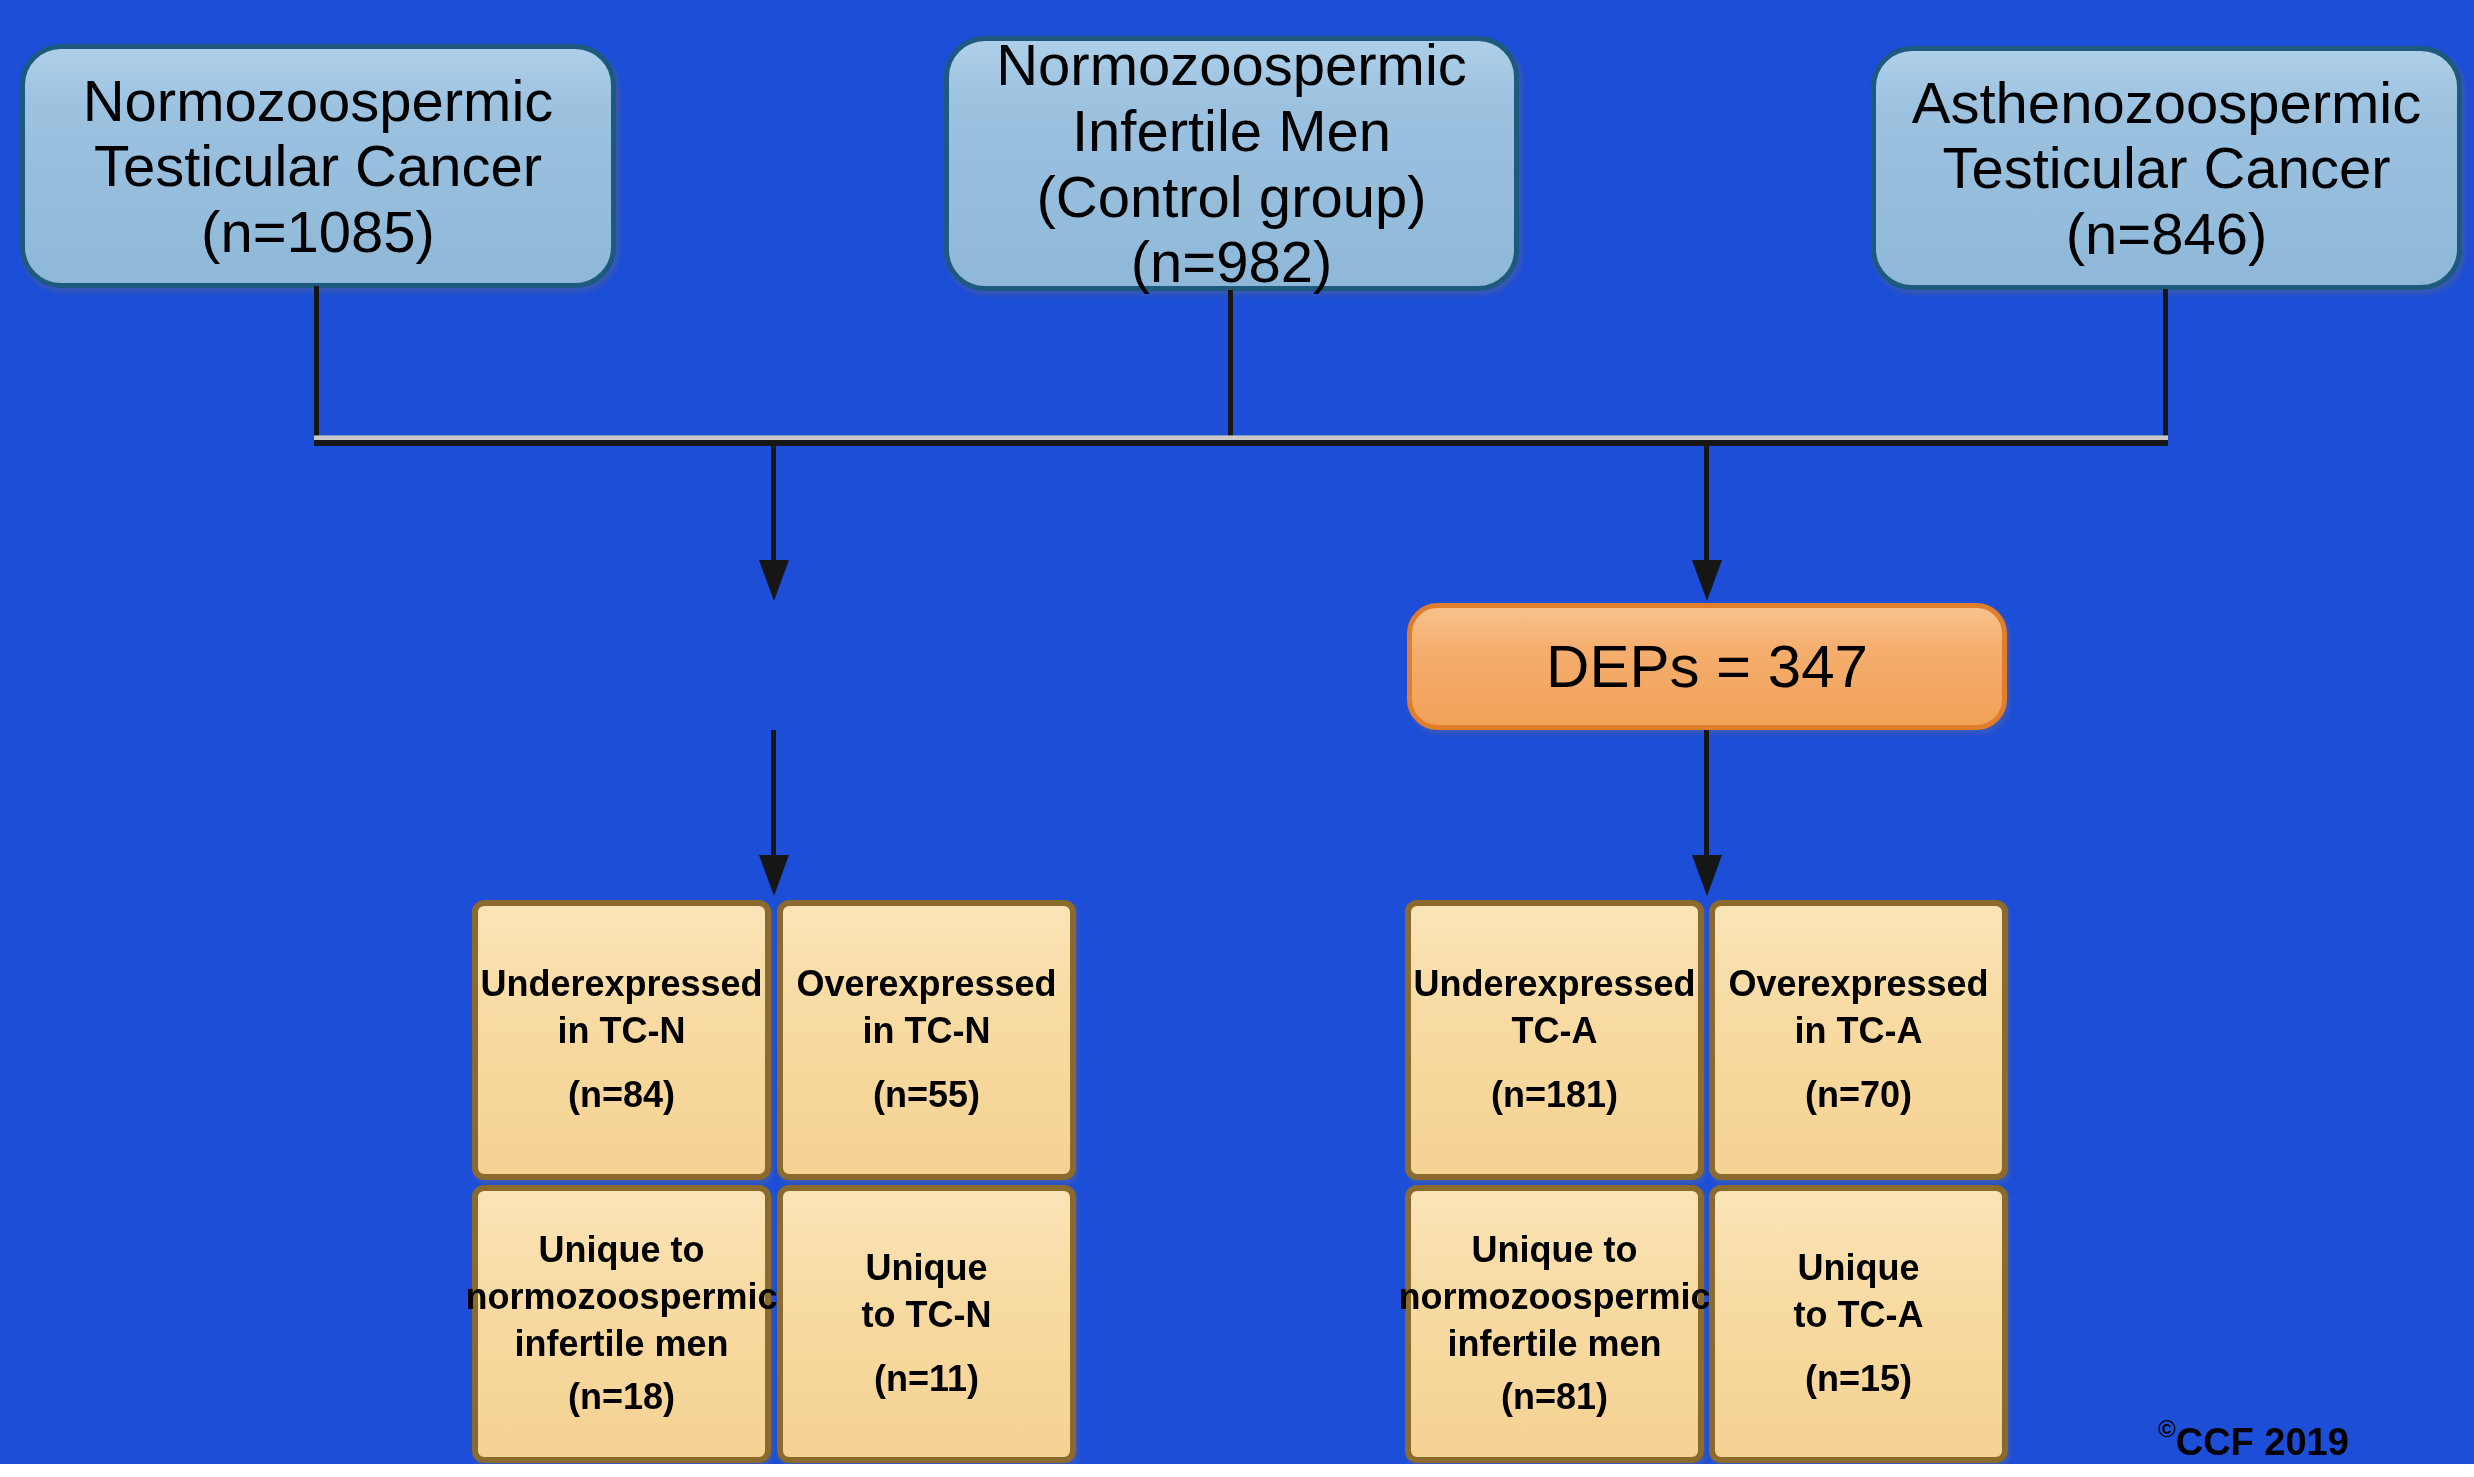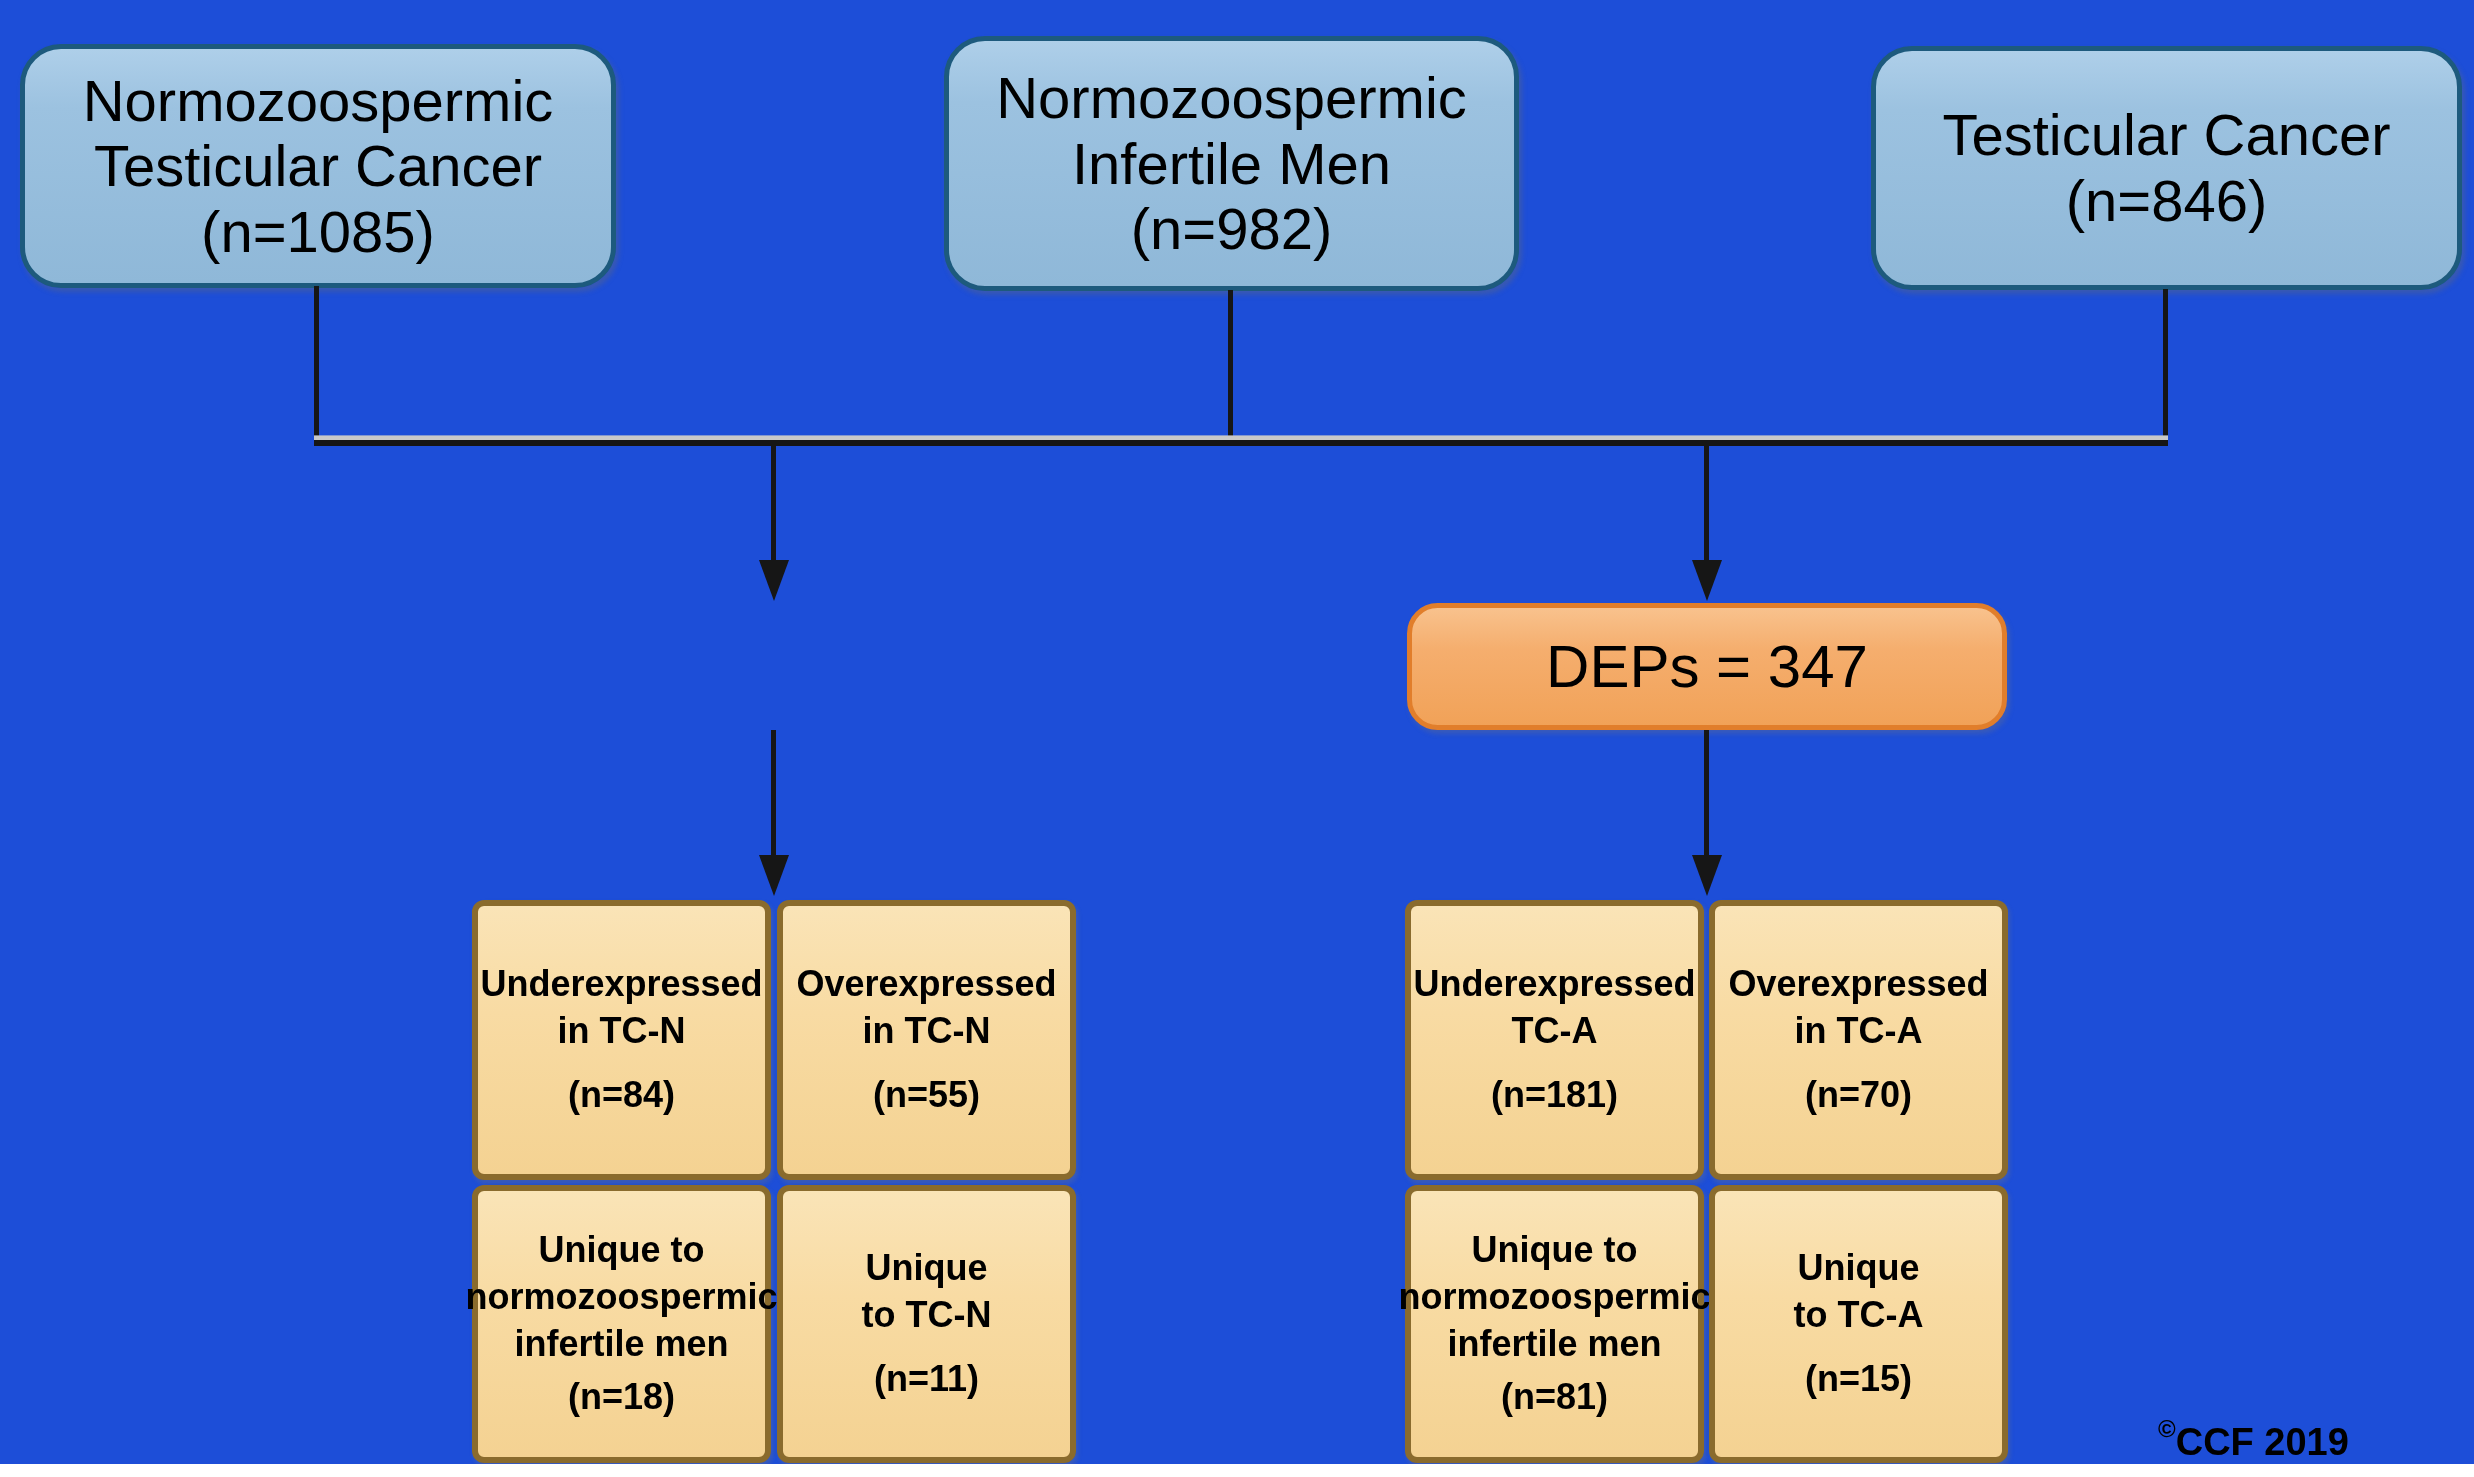--- a/index.html
+++ b/index.html
@@ -83,24 +83,26 @@
 
   <div class="box blue" id="b1">
     <div class="ln">Normozoospermic</div>
     <div class="ln">Testicular Cancer</div>
     <div class="ln">(n=1085)</div>
   </div>
 
   <div class="box blue" id="b2">
     <div class="ln">Normozoospermic</div>
     <div class="ln">Infertile Men</div>
+    <div class="ln">(Control group)</div>
     <div class="ln">(n=982)</div>
   </div>
 
   <div class="box blue" id="b3">
+    <div class="ln">Asthenozoospermic</div>
     <div class="ln">Testicular Cancer</div>
     <div class="ln">(n=846)</div>
   </div>
 
   <div class="vline" id="s1"></div>
   <div class="vline" id="s2"></div>
   <div class="vline" id="s3"></div>
   <div class="hline" id="h1"></div>
 
   <div class="vline" id="a1"></div>

